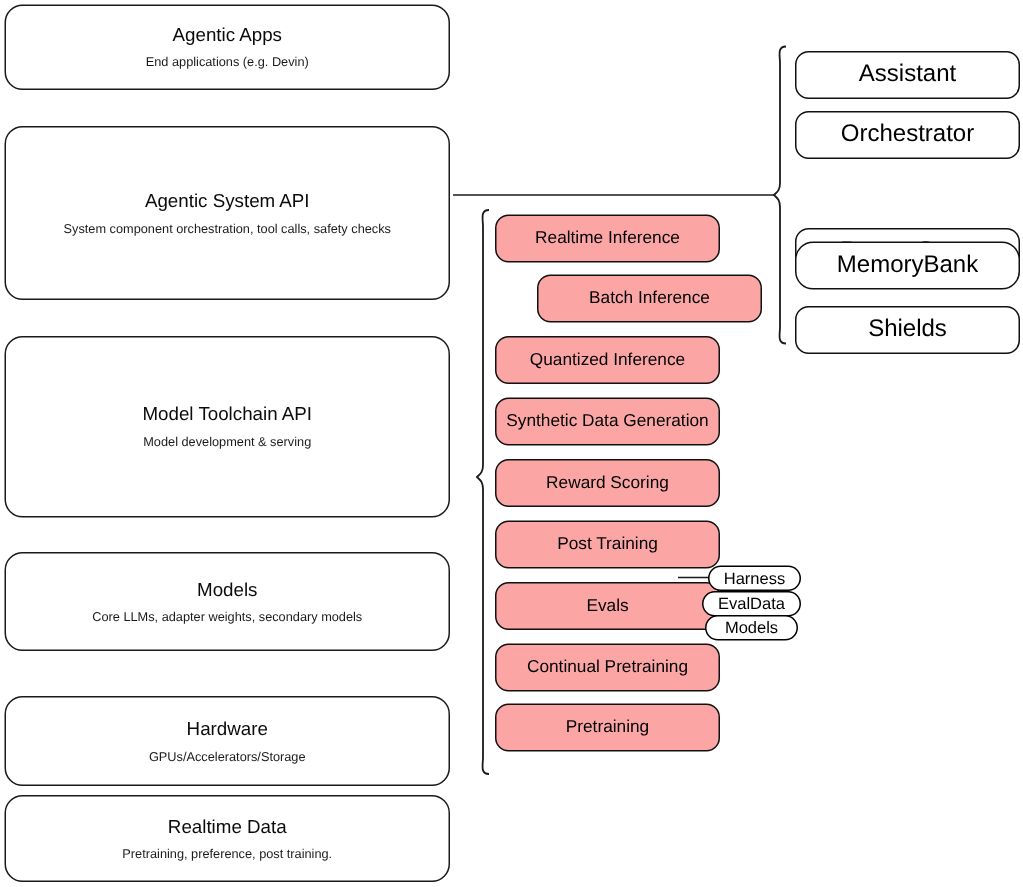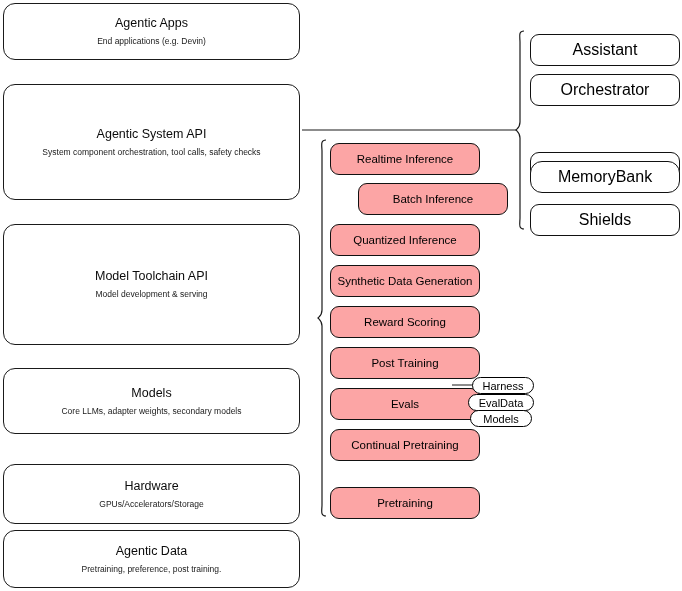--- a/index.html
+++ b/index.html
@@ -125,21 +125,21 @@
     <div class="title">Models</div>
     <div class="subtitle">Core LLMs, adapter weights, secondary models</div>
   </div>
 
   <div class="box layer-box" style="top:464px;height:60px;">
     <div class="title">Hardware</div>
     <div class="subtitle">GPUs/Accelerators/Storage</div>
   </div>
 
   <div class="box layer-box" style="top:530px;height:58px;">
-    <div class="title">Agentic Data</div>
+    <div class="title">Realtime Data</div>
     <div class="subtitle">Pretraining, preference, post training.</div>
   </div>
 
   <svg class="overlay" viewBox="0 0 682 591">
 
     <path d="M302 130 L516 130" stroke="#1a1a1a" stroke-width="1.1" fill="none"></path>
 
     <path d="M524 31
              C518 31 520 37 520 42
              L520 122
@@ -178,21 +178,21 @@
   </div>
   <div class="chip" style="top:347px;">
     <span>Post Training</span>
   </div>
   <div class="chip" style="top:388px;">
     <span>Evals</span>
   </div>
   <div class="chip" style="top:429px;">
     <span>Continual Pretraining</span>
   </div>
-  <div class="chip" style="top:487px;">
+  <div class="chip" style="top:469px;">
     <span>Pretraining</span>
   </div>
 
   <div class="pill" style="left:472px;top:377px;width:62px;">
     <span>Harness</span>
   </div>
   <div class="pill" style="left:468px;top:394px;width:66px;">
     <span>EvalData</span>
   </div>
   <div class="pill" style="left:470px;top:410px;width:62px;">

